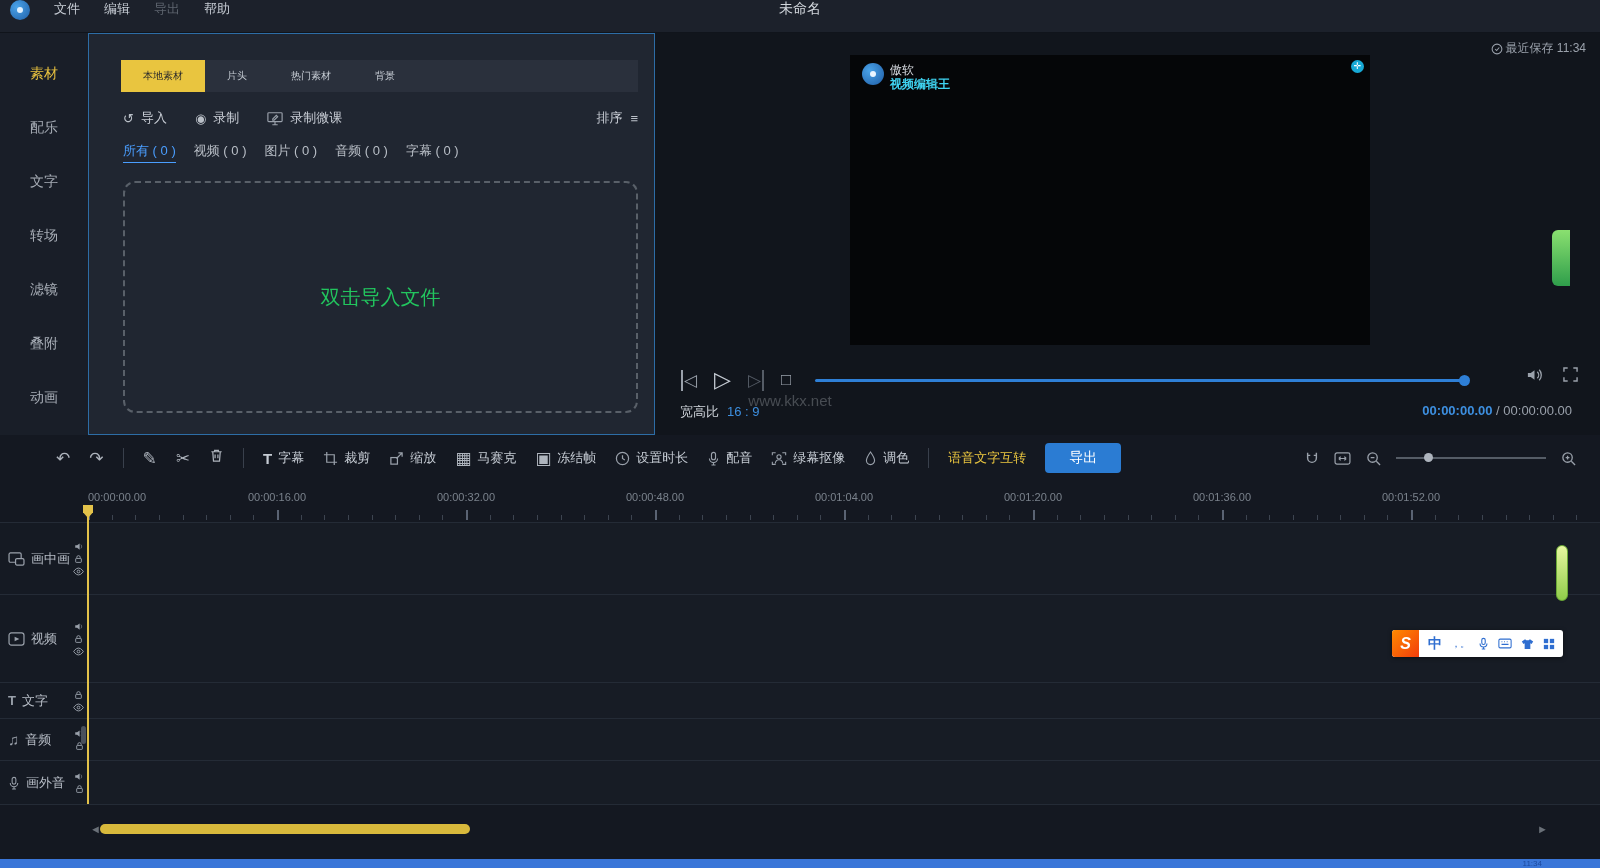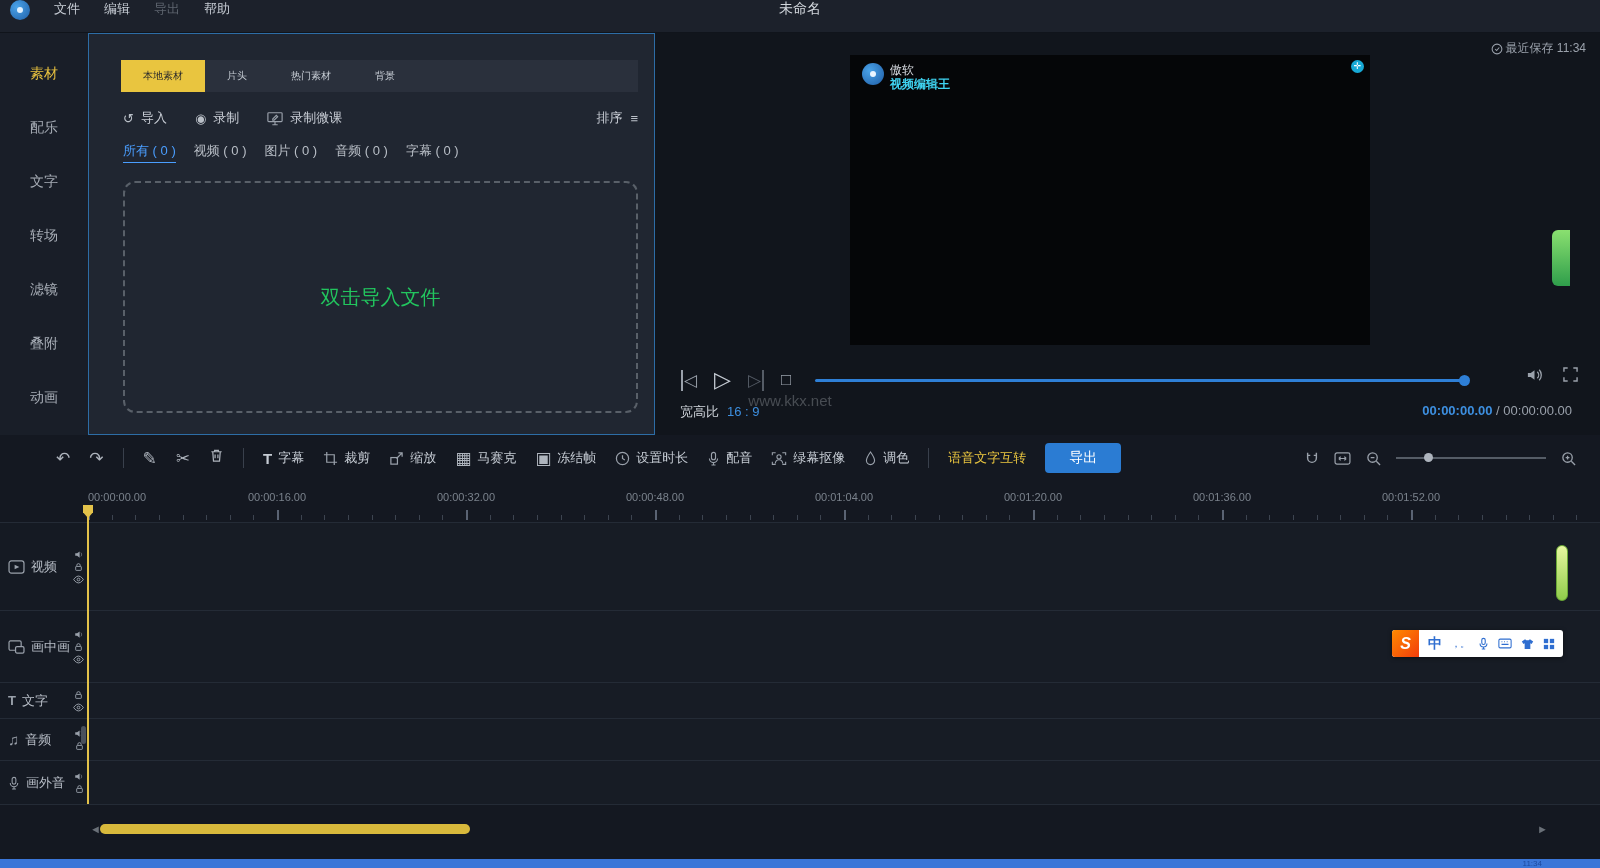--- a/index.html
+++ b/index.html
@@ -343,62 +343,62 @@
       <span class="rlabel" style="left:1222px">00:01:36.00</span>
       <span class="rlabel" style="left:1411px">00:01:52.00</span>
       <div class="minorticks"></div>
       <div class="majorticks"></div>
     </div>
 
     <div class="playhead-flag"></div>
     <div class="playhead-line"></div>
     <div class="vgrip"></div>
 
+    <div class="track" style="height:72px">
+      <div class="track-head">
+        <span class="thico">
+          <svg width="17" height="14" viewBox="0 0 18 15" fill="none" stroke="currentColor" stroke-width="1.3">
+              <rect x="1" y="1" width="13" height="10" rx="1.5"></rect>
+              <rect x="8" y="7" width="9" height="7" rx="1.5" fill="#151a23"></rect>
+            </svg>
+        </span>
+        <span>画中画</span>
+        <span class="tctrl">
+          <span class="thico">
+              <svg width="10" height="9" viewBox="0 0 16 14">
+                <path d="M2 5v4h3l4 3V2L5 5H2z" fill="currentColor"></path>
+                <path d="M11 4c1.5 1.5 1.5 4.5 0 6" fill="none" stroke="currentColor"></path>
+              </svg>
+            </span>
+          <span class="thico">
+              <svg width="9" height="10" viewBox="0 0 16 16" fill="none" stroke="currentColor" stroke-width="1.6">
+                <rect x="3" y="7" width="10" height="7" rx="1"></rect>
+                <path d="M5 7V5a3 3 0 016 0v2"></path>
+              </svg>
+            </span>
+          <span class="thico">
+              <svg width="11" height="9" viewBox="0 0 16 12" fill="none" stroke="currentColor" stroke-width="1.4">
+                <path d="M1 6s3-5 7-5 7 5 7 5-3 5-7 5-7-5-7-5z"></path>
+                <circle cx="8" cy="6" r="2"></circle>
+              </svg>
+            </span>
+        </span>
+      </div>
+      <div class="track-lane"></div>
+    </div>
+
     <div class="track" style="height:88px">
       <div class="track-head">
         <span class="thico">
           <svg width="17" height="14" viewBox="0 0 18 15">
               <rect x="1" y="1" width="16" height="13" rx="2.5" fill="none" stroke="currentColor" stroke-width="1.3"></rect>
               <path d="M7 5l5 2.5L7 10V5z" fill="currentColor"></path>
             </svg>
         </span>
         <span>视频</span>
-        <span class="tctrl">
-          <span class="thico">
-              <svg width="10" height="9" viewBox="0 0 16 14">
-                <path d="M2 5v4h3l4 3V2L5 5H2z" fill="currentColor"></path>
-                <path d="M11 4c1.5 1.5 1.5 4.5 0 6" fill="none" stroke="currentColor"></path>
-              </svg>
-            </span>
-          <span class="thico">
-              <svg width="9" height="10" viewBox="0 0 16 16" fill="none" stroke="currentColor" stroke-width="1.6">
-                <rect x="3" y="7" width="10" height="7" rx="1"></rect>
-                <path d="M5 7V5a3 3 0 016 0v2"></path>
-              </svg>
-            </span>
-          <span class="thico">
-              <svg width="11" height="9" viewBox="0 0 16 12" fill="none" stroke="currentColor" stroke-width="1.4">
-                <path d="M1 6s3-5 7-5 7 5 7 5-3 5-7 5-7-5-7-5z"></path>
-                <circle cx="8" cy="6" r="2"></circle>
-              </svg>
-            </span>
-        </span>
-      </div>
-      <div class="track-lane"></div>
-    </div>
-
-    <div class="track" style="height:72px">
-      <div class="track-head">
-        <span class="thico">
-          <svg width="17" height="14" viewBox="0 0 18 15" fill="none" stroke="currentColor" stroke-width="1.3">
-              <rect x="1" y="1" width="13" height="10" rx="1.5"></rect>
-              <rect x="8" y="7" width="9" height="7" rx="1.5" fill="#151a23"></rect>
-            </svg>
-        </span>
-        <span>画中画</span>
         <span class="tctrl">
           <span class="thico">
               <svg width="10" height="9" viewBox="0 0 16 14">
                 <path d="M2 5v4h3l4 3V2L5 5H2z" fill="currentColor"></path>
                 <path d="M11 4c1.5 1.5 1.5 4.5 0 6" fill="none" stroke="currentColor"></path>
               </svg>
             </span>
           <span class="thico">
               <svg width="9" height="10" viewBox="0 0 16 16" fill="none" stroke="currentColor" stroke-width="1.6">
                 <rect x="3" y="7" width="10" height="7" rx="1"></rect>

